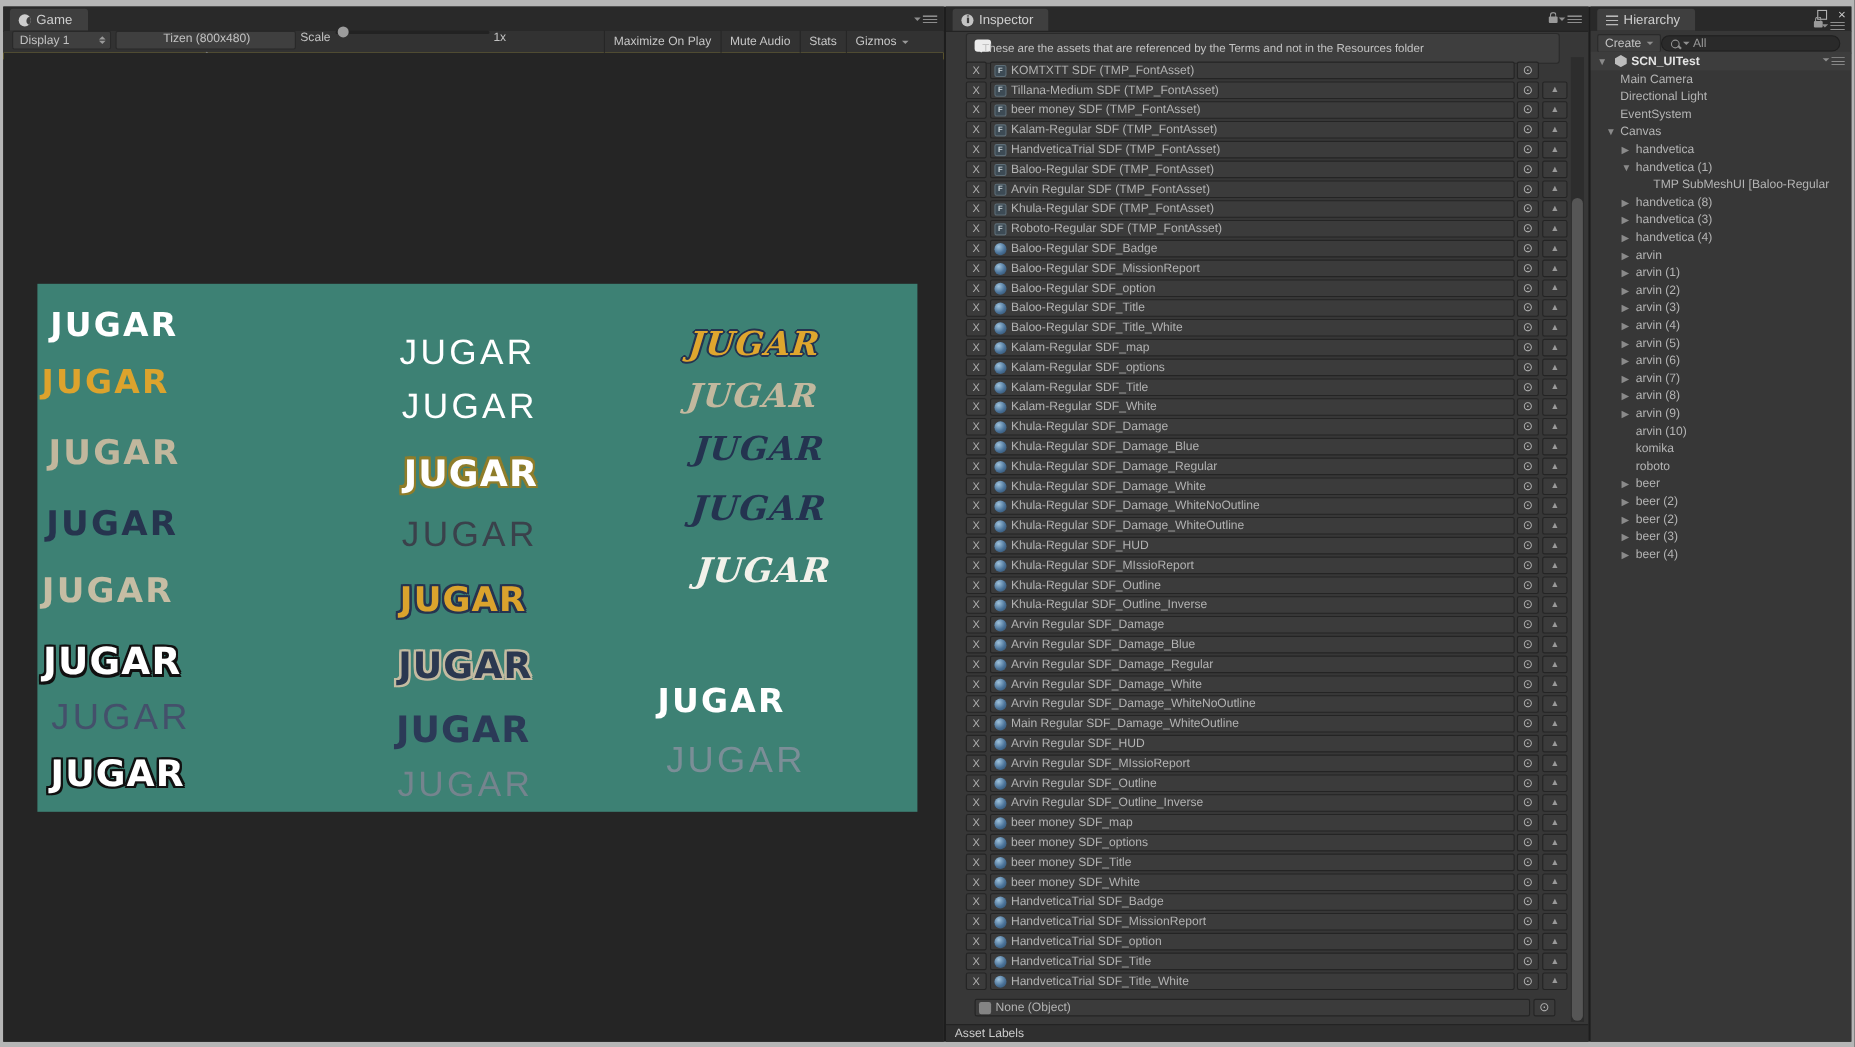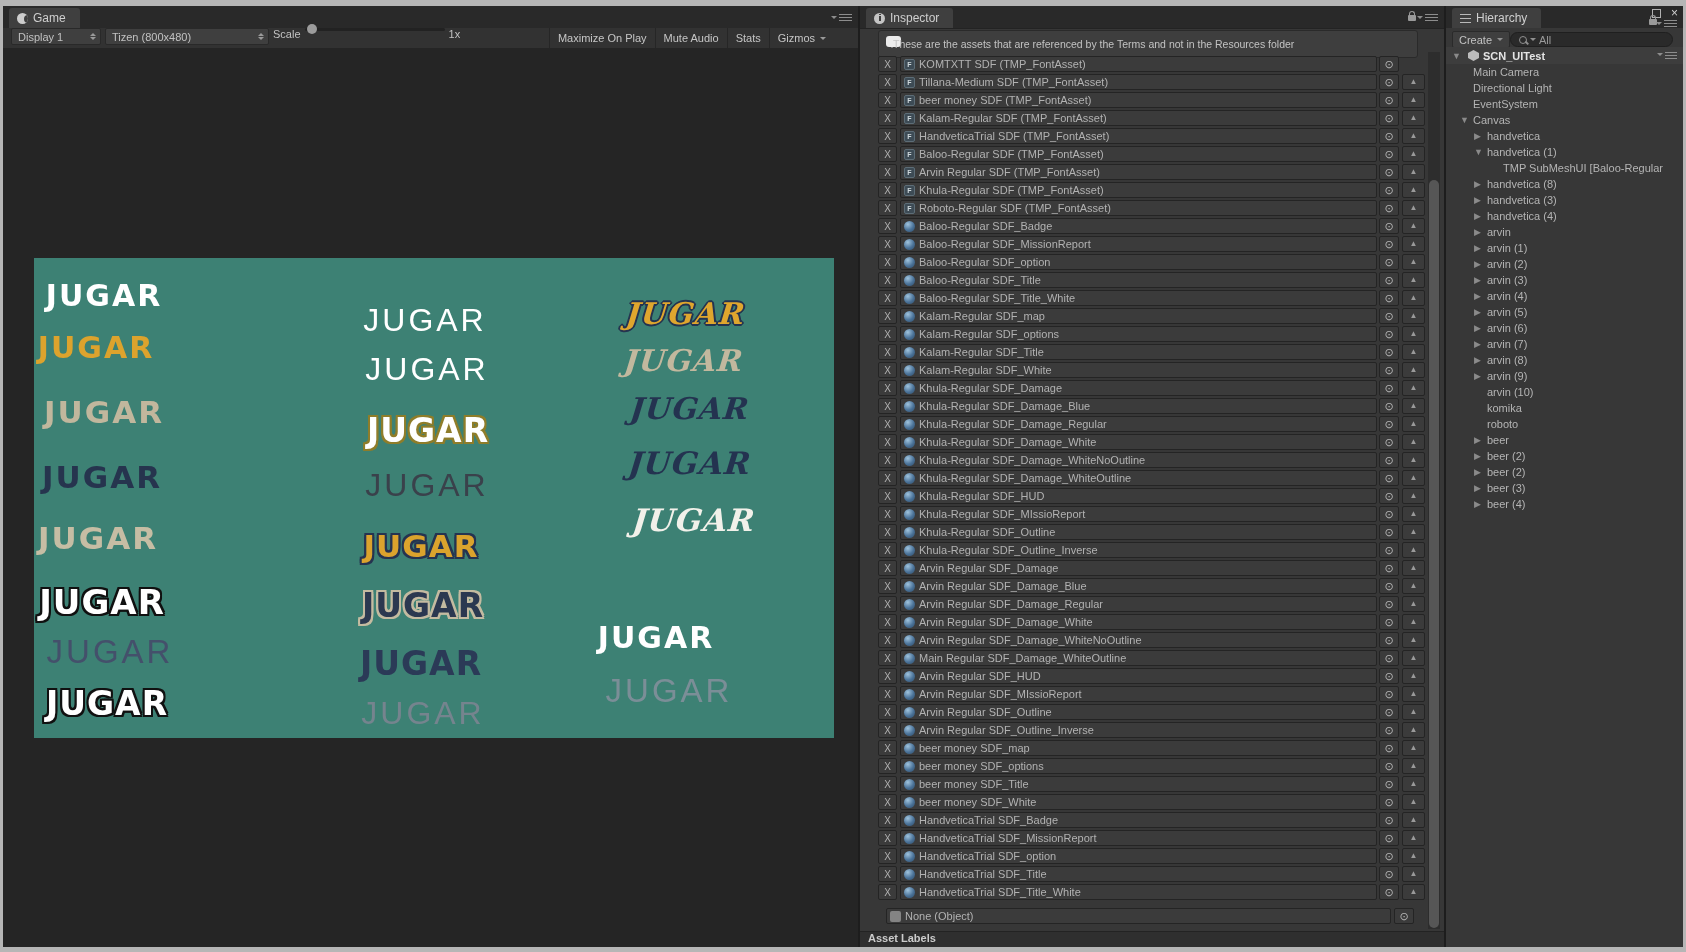--- a/index.html
+++ b/index.html
@@ -37,21 +37,21 @@
   .bubble{position:absolute;left:7px;top:5px;width:15px;height:11px;background:#ececec;border-radius:3px;}
   .bubble::after{content:"";position:absolute;left:3px;bottom:-4px;border:3px solid transparent;border-top:4px solid #ececec;}
   .mag{position:relative;width:6px;height:6px;border:1.5px solid #8f8f8f;border-radius:50%;flex:0 0 auto;}
   .mag::after{content:"";position:absolute;left:5px;top:5px;width:4px;height:1.5px;background:#8f8f8f;transform:rotate(45deg);}
 
   
   .game-toolbar{position:absolute;top:22px;left:0;right:0;height:20px;background:#323232;border-bottom:6px solid #fde047;
        display:flex;padding:0 24px 0 8px;gap:4px;color:#c2c2c2;}
   .dd{height:15px;background:#3f3f3f;border:1px solid #292929;border-radius:2px;display:flex;align-items:center;
       justify-content:space-between;padding:0 4px 0 6px;gap:6px;}
-  .dd.w1{width:78px;} .dd.w2{width:152px;}
+  .dd.w1{width:78px;} .dd.w2{width:152px;flex-direction:column;}
   .updown{display:inline-flex;flex-direction:column;gap:1px;}
   .updown i{display:block;border:3px solid transparent;}
   .updown i.u{border-bottom:3px solid #9a9a9a;border-top:none;}
   .updown i.d{border-top:3px solid #9a9a9a;border-bottom:none;}
   .slider{width:140px;height:3px;background:#222;border-radius:2px;position:relative;}
   .knob{position:absolute;left:2px;top:-4px;width:10px;height:10px;border-radius:50%;background:#9c9c9c;}
   .tb-right{margin-left:auto;display:flex;height:20px;align-items:stretch;}
   .tbtn{display:flex;align-items:center;padding:0 8px;border-left:1px solid #262626;color:#c6c6c6;}
   .tbtn .caret{margin-left:5px;border:3px solid transparent;border-top-color:#9a9a9a;margin-top:3px;}
 
@@ -85,21 +85,21 @@
        box-sizing:border-box;color:#b5b5b5;font-size:11px;line-height:14px;text-align:center;}
   .up{position:absolute;left:542px;top:0;width:23px;height:16px;background:#3b3b3b;border:1px solid #242424;border-radius:2px;
        box-sizing:border-box;color:#9a9a9a;font-size:8px;line-height:14px;text-align:center;padding:0;}
   .none-row{position:absolute;left:0;top:902px;right:0;height:16px;}
   .none-row .ofield{left:26px;width:505px;}
   .none-icon{width:11px;height:11px;background:#848484;border-radius:2px;flex:0 0 auto;}
   .none-row .pick{left:534px;}
   .scroll-track{position:absolute;left:568px;top:46px;width:12px;height:877px;background:#2d2d2d;}
   .scroll-thumb{position:absolute;left:1px;top:128px;width:10px;height:748px;background:#565656;border-radius:5px;}
   .insp-footer{position:absolute;left:0;right:0;top:925px;height:16px;background:#2f2f2f;border-top:1px solid #232323;
-       display:flex;padding-left:8px;color:#cccccc;font-weight:bold;font-size:11px;}
+       display:flex;align-items:center;padding-left:8px;color:#cccccc;font-weight:normal;font-size:11px;}
 
   
   .htoolbar{position:absolute;top:22px;left:0;right:0;height:20px;background:#373737;border-bottom:1px solid #2c2c2c;}
   .create-btn{position:absolute;left:6px;top:3px;height:15px;background:#3f3f3f;border:1px solid #2a2a2a;border-radius:2px;
        display:flex;align-items:center;gap:5px;padding:0 6px;color:#c2c2c2;}
   .search{position:absolute;left:64px;top:4px;right:10px;height:13px;background:#2a2a2a;border:1px solid #1f1f1f;
        border-radius:8px;display:flex;align-items:center;gap:3px;padding:0 8px;color:#9a9a9a;}
   .hroot{position:absolute;left:0;right:0;top:41px;height:17px;display:flex;align-items:center;gap:4px;padding-left:6px;
        background:#3d3d3d;color:#e4e4e4;font-weight:bold;font-size:11px;}
   .hroot .fold{width:12px;font-size:9px;color:#8a8a8a;}

